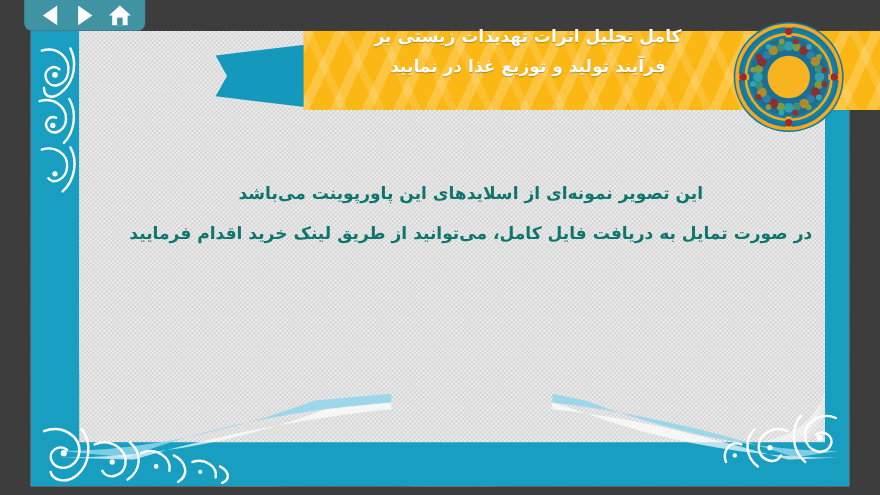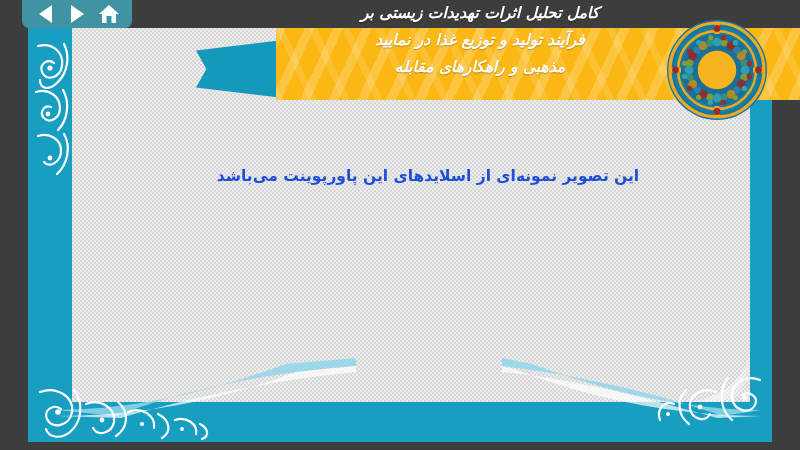--- a/index.html
+++ b/index.html
@@ -122,43 +122,42 @@
     clip-path:polygon(0% 20%, 100% 0%, 100% 100%, 0% 80%, 10% 50%);
   }
   
   #dark-top{
     position:absolute; left:0; top:0; width:800px; height:28px;
     background:#3d3d3d; z-index:35;
   }
 
   
   #title-block{
-    position:absolute; left:280px; top:0; width:400px;
+    position:absolute; left:280px; top:20px; width:400px;
     text-align:center; direction:rtl;
     z-index:45;
     color:#ffffff;
     font-size:15.5px; line-height:27px; font-weight:bold;
     text-shadow:0 1px 1px rgba(0,0,0,.28);
     pointer-events:none;
-    font-style:italic;
   }
   .title-line{ display:block; white-space:nowrap; }
 
   
   #medallion{
     position:absolute; left:665px; top:18px; width:104px; height:104px;
     z-index:46;
   }
 
   
   #body-text{
     position:absolute; left:50px; top:130px; width:700px;
     direction:rtl; text-align:center;
     z-index:20;
-    color:#1d4ed8;
+    color:#0f766e;
     font-size:15.5px; line-height:36px; font-weight:bold;
   }
   .body-line{ display:block; white-space:nowrap; }
 
   
   #bottom-strip{
     position:absolute; left:0; bottom:0; width:800px; height:8px;
     background:#3d3d3d; z-index:5;
   }
 </style>
@@ -233,20 +232,21 @@
       <path d="M34,26 C24,36 26,52 37,60"></path>
       <path d="M22,40 C12,36 4,46 8,56"></path>
       <circle cx="93" cy="34" r="2.7" fill="#ffffff" stroke="none"></circle>
       <circle cx="48" cy="43" r="2.4" fill="#ffffff" stroke="none"></circle>
       <circle cx="16" cy="50" r="2" fill="#ffffff" stroke="none"></circle>
     </g>
   </svg>
 
   <div id="body-text">
     <span class="body-line">این تصویر نمونه‌ای از اسلایدهای این پاورپوینت می‌باشد</span>
+    <span class="body-line">در صورت تمایل به دریافت فایل کامل، می‌توانید از طریق لینک خرید اقدام فرمایید</span>
   </div>
 </div>
 
 <div id="flag"></div>
 
 <div id="banner">
   <div id="banner-pattern"></div>
   <div id="banner-pattern2"></div>
 </div>
 
@@ -332,16 +332,15 @@
         <path d="M11 1 L21 10 L18 10 L18 19 L4 19 L4 10 L1 10 Z" fill="#ffffff"></path>
         <rect x="8.5" y="12" width="5" height="7" fill="#3f93a3"></rect>
       </svg>
     </div>
   </div>
 </div>
 
 <div id="title-block">
   <span class="title-line">کامل تحلیل اثرات تهدیدات زیستی بر</span>
   <span class="title-line">فرآیند تولید و توزیع غذا در نمایید</span>
-  <span class="title-line">مذهبی و راهکارهای مقابله</span>
 </div>
 
 <div id="bottom-strip"></div>
 
 </body></html>

